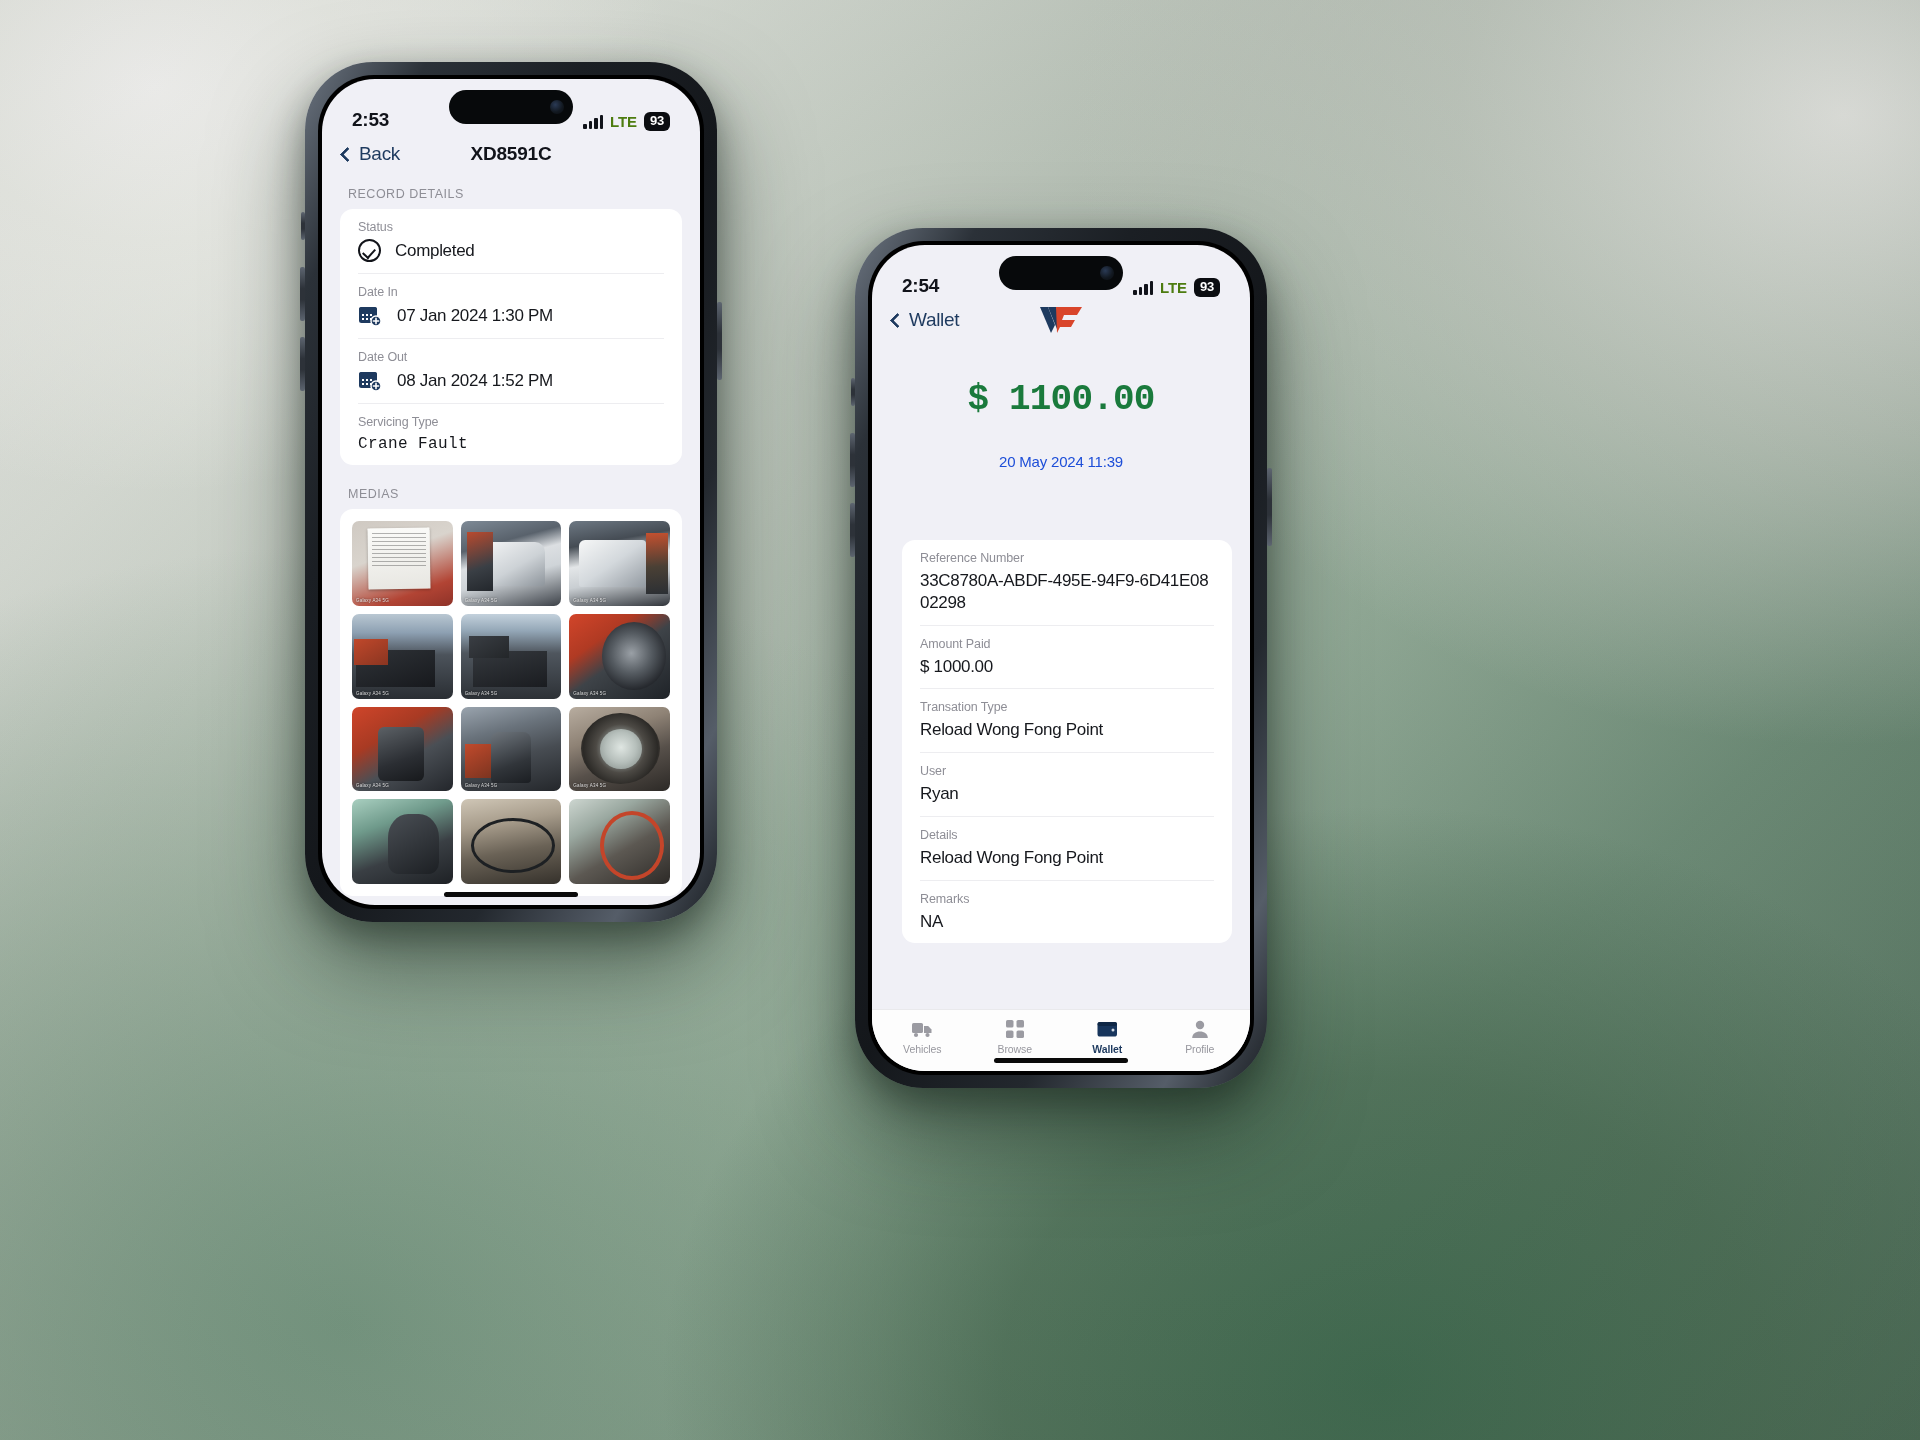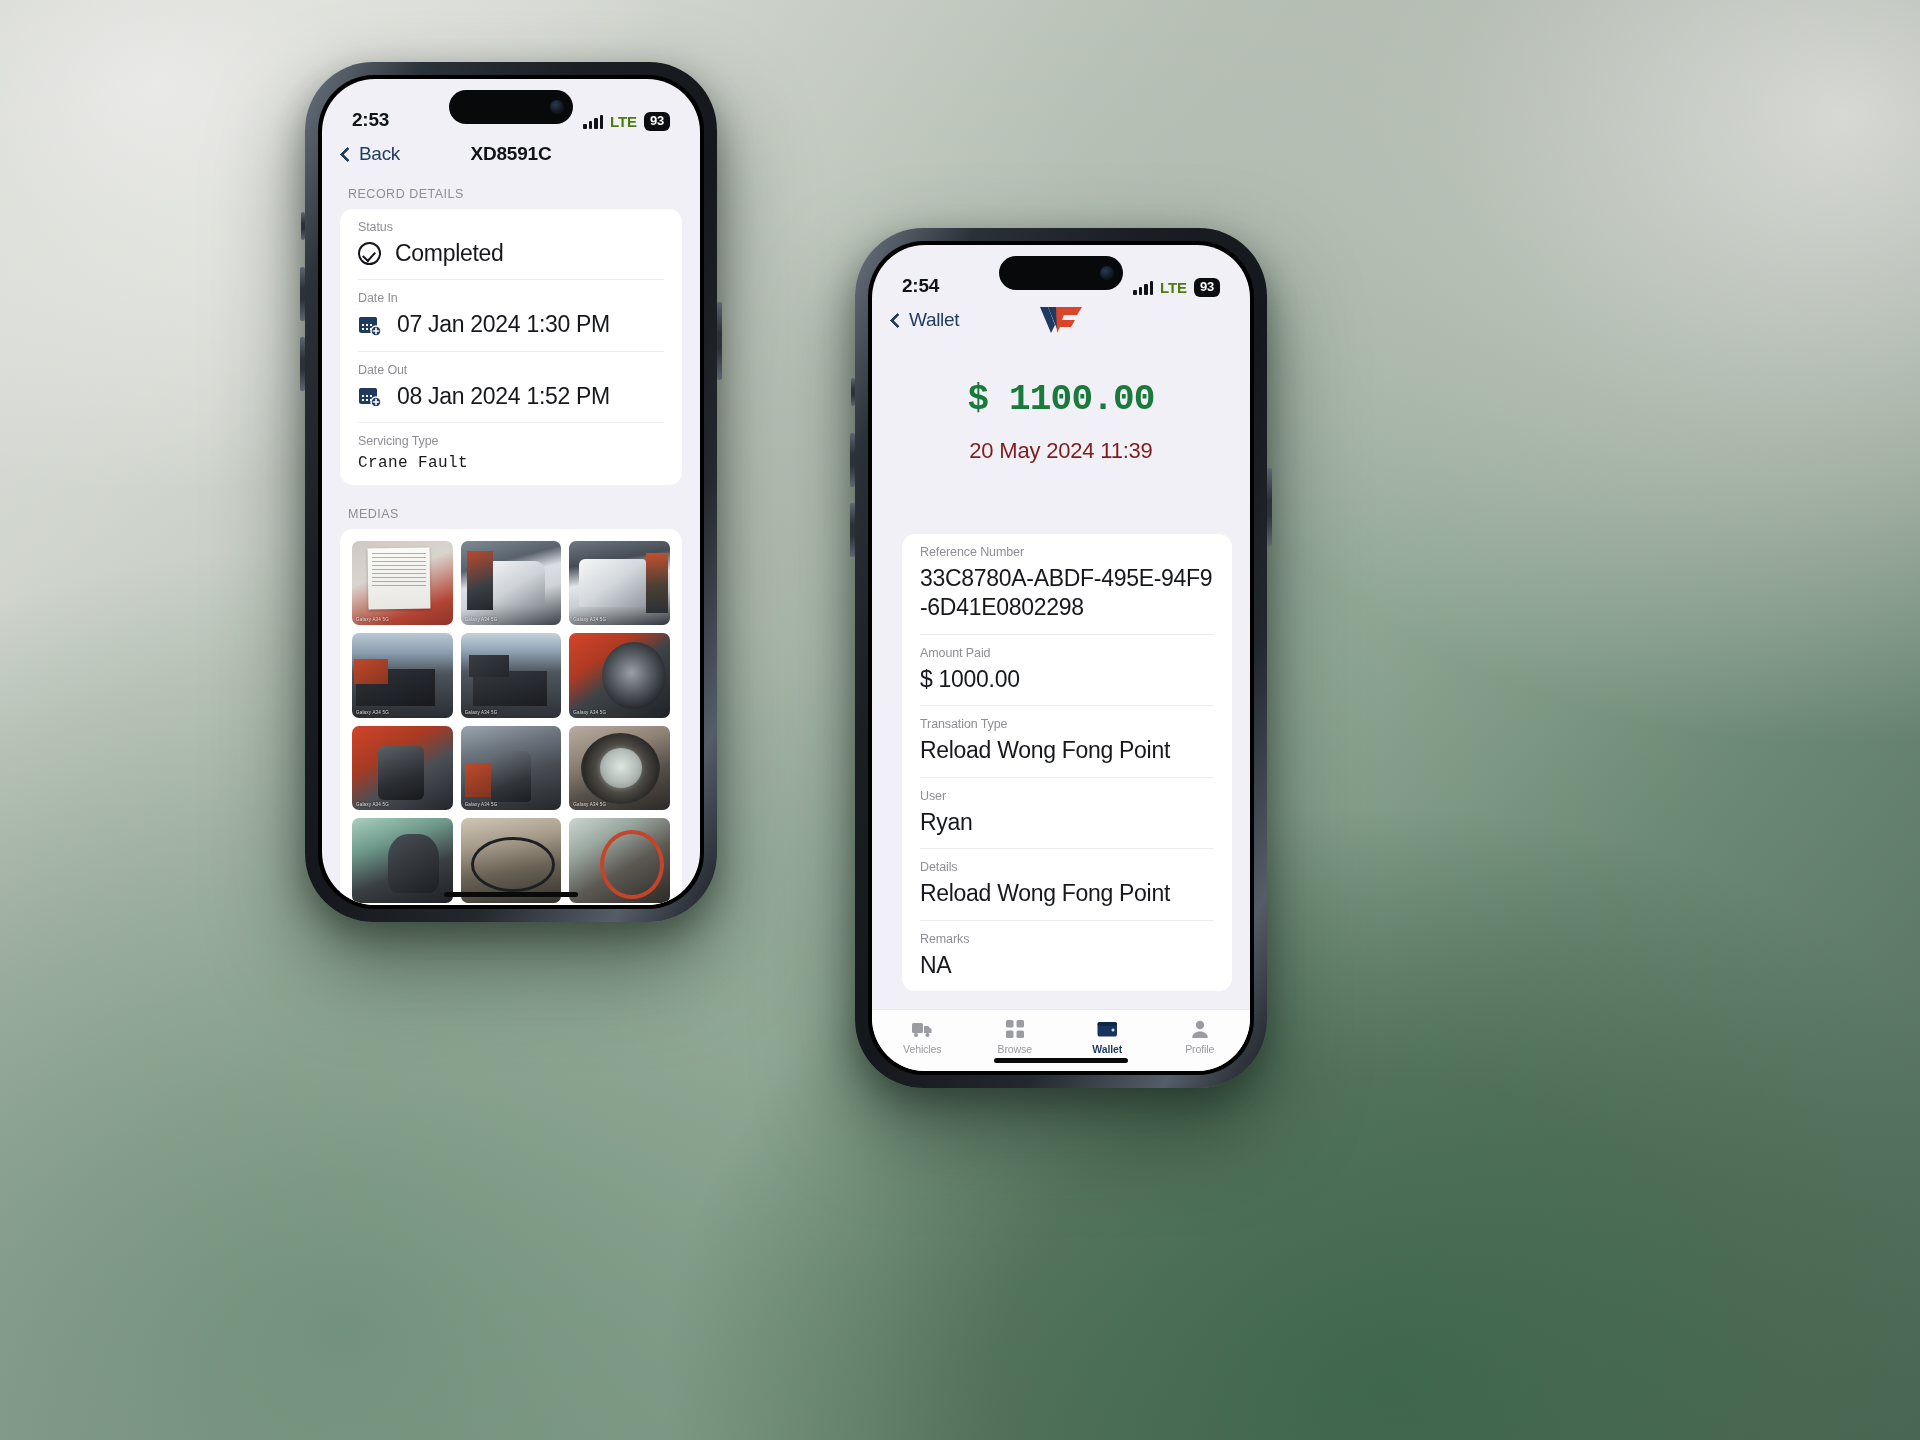--- a/index.html
+++ b/index.html
@@ -120,21 +120,21 @@
     font-size: 12.5px; color: #8e8e96; letter-spacing: 0.5px;
     padding: 10px 39px 8px 26px;
   }
   .card {
     background: #fff; border-radius: 13px;
     margin: 0 18px; padding: 0 18px;
   }
   .field { padding: 11px 0 11px 0; border-bottom: 1px solid #ededf0; }
   .field:last-child { border-bottom: none; }
   .field-label { font-size: 12.5px; color: #8e8e96; margin-bottom: 5px; letter-spacing: -0.1px; }
-  .field-value { font-size: 23px; color: #16181d; letter-spacing: -0.3px; line-height: 1.28; }
+  .field-value { font-size: 17px; color: #16181d; letter-spacing: -0.3px; line-height: 1.28; }
   .field-value.mono { font-family: "Liberation Mono", monospace; font-size: 16px; letter-spacing: 0.4px; }
   .field-row { display: flex; align-items: center; gap: 14px; }
 
   .icon-check {
     width: 23px; height: 23px; border: 2px solid #12141a; border-radius: 50%;
     position: relative; flex: 0 0 auto;
   }
   .icon-check::after {
     content: ""; position: absolute; left: 5px; top: 4.5px;
     width: 6px; height: 10px;
@@ -262,22 +262,22 @@
     border: 4px solid #c4452a;
     background: transparent;
   }
 
   
   .wallet-amount {
     text-align: center; font-size: 36px; font-weight: 700;
     color: #1a7a3c; letter-spacing: -0.8px; margin-top: 36px; font-family: Liberation Mono, monospace;
   }
   .wallet-date {
-    text-align: center; font-size: 22px; color: #7f1d1d;
-    letter-spacing: -0.2px; margin-top: 18px;
+    text-align: center; font-size: 15px; color: #1d4ed8;
+    letter-spacing: -0.2px; margin-top: 33px;
   }
   .wallet-card {
     background: #fff; border-radius: 13px; margin: 70px 18px 0 30px; padding: 0 18px;
   }
 
   
   .tabbar {
     flex: 0 0 auto;
     background: #fdfdfd;
     border-top: 1px solid #e9e9ec;

